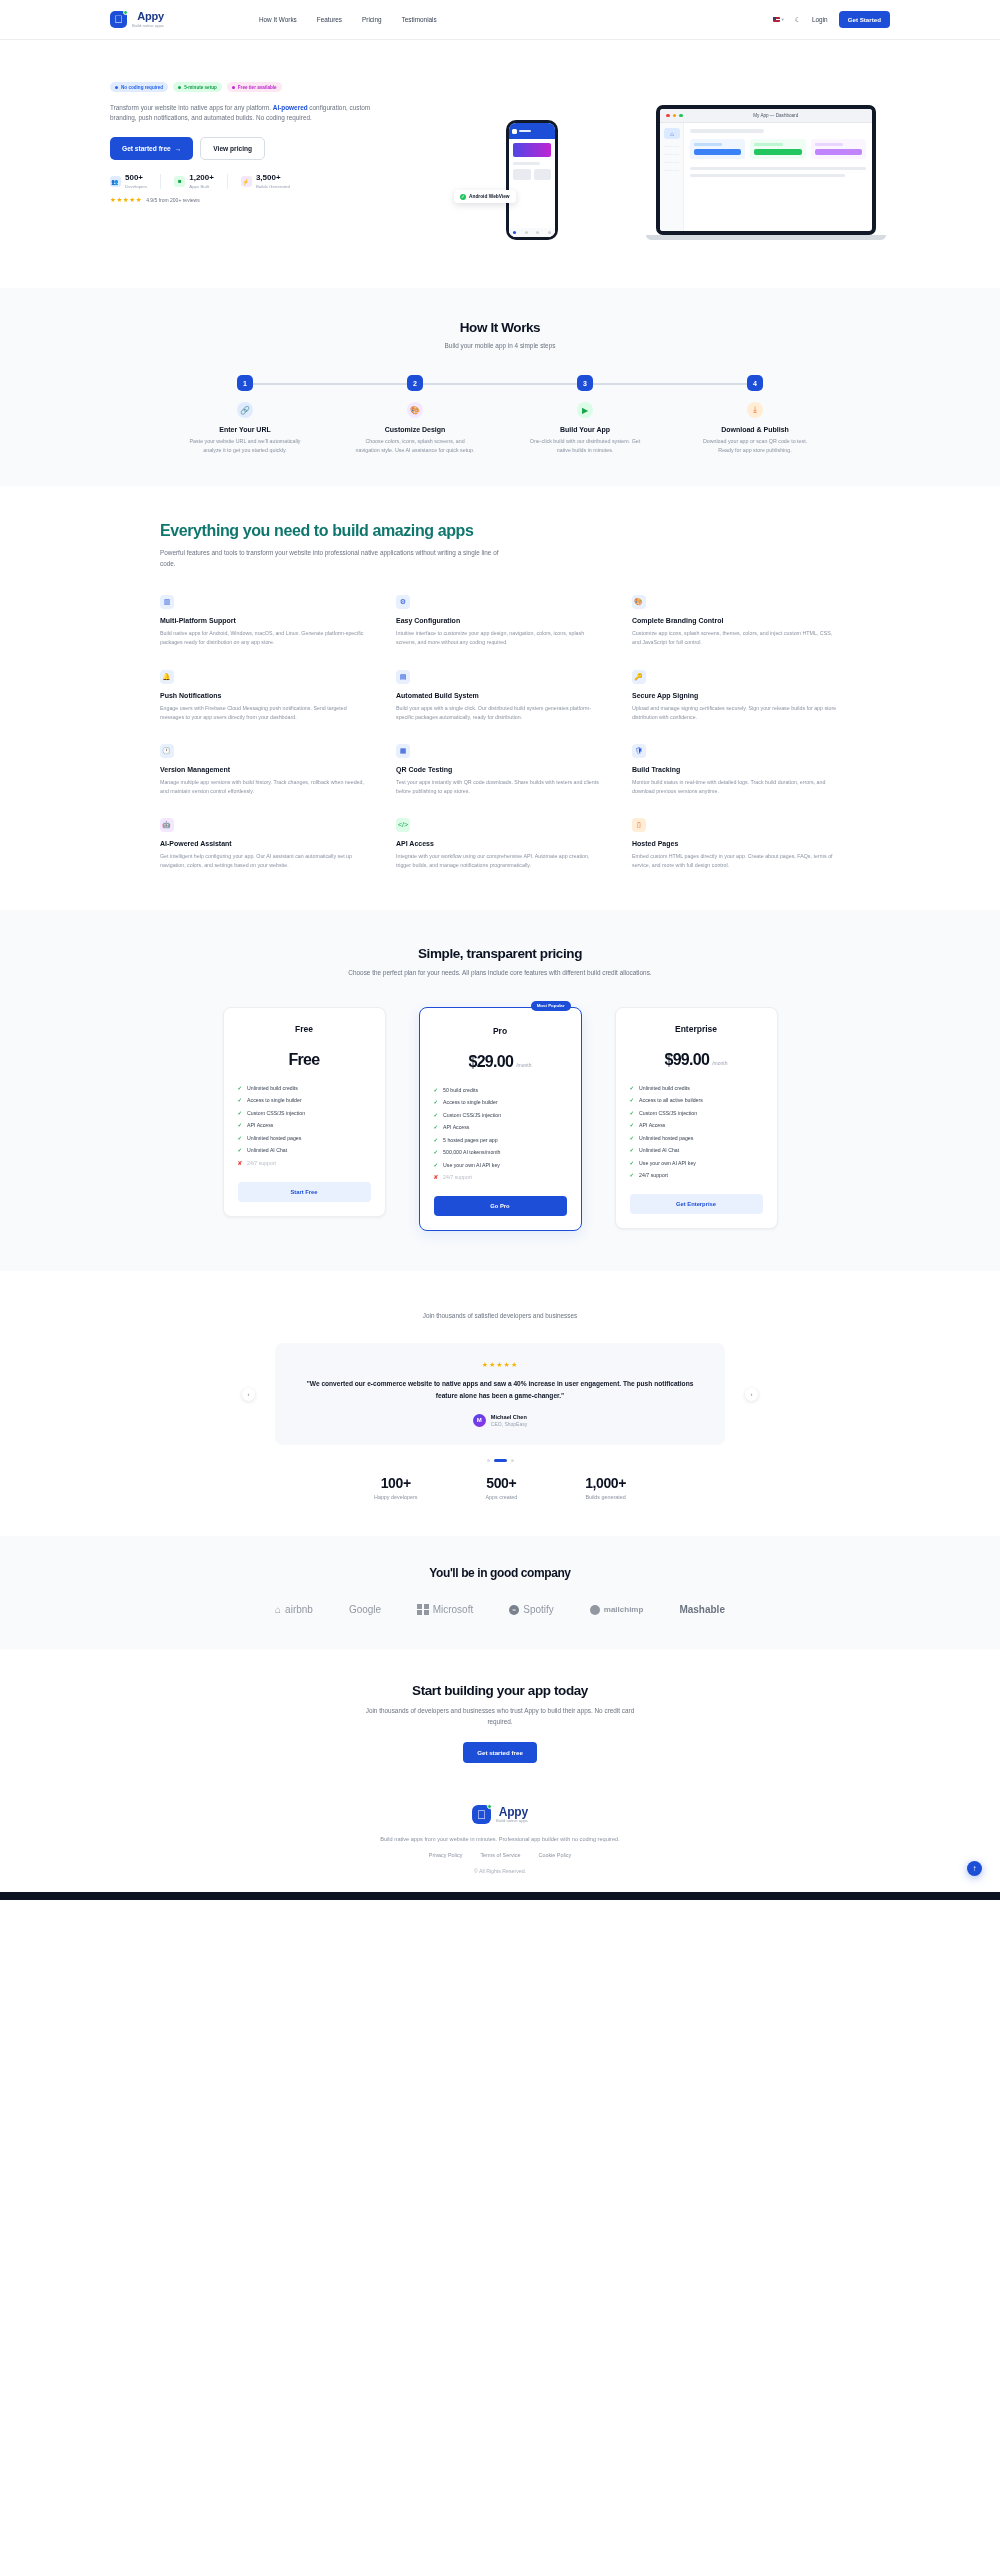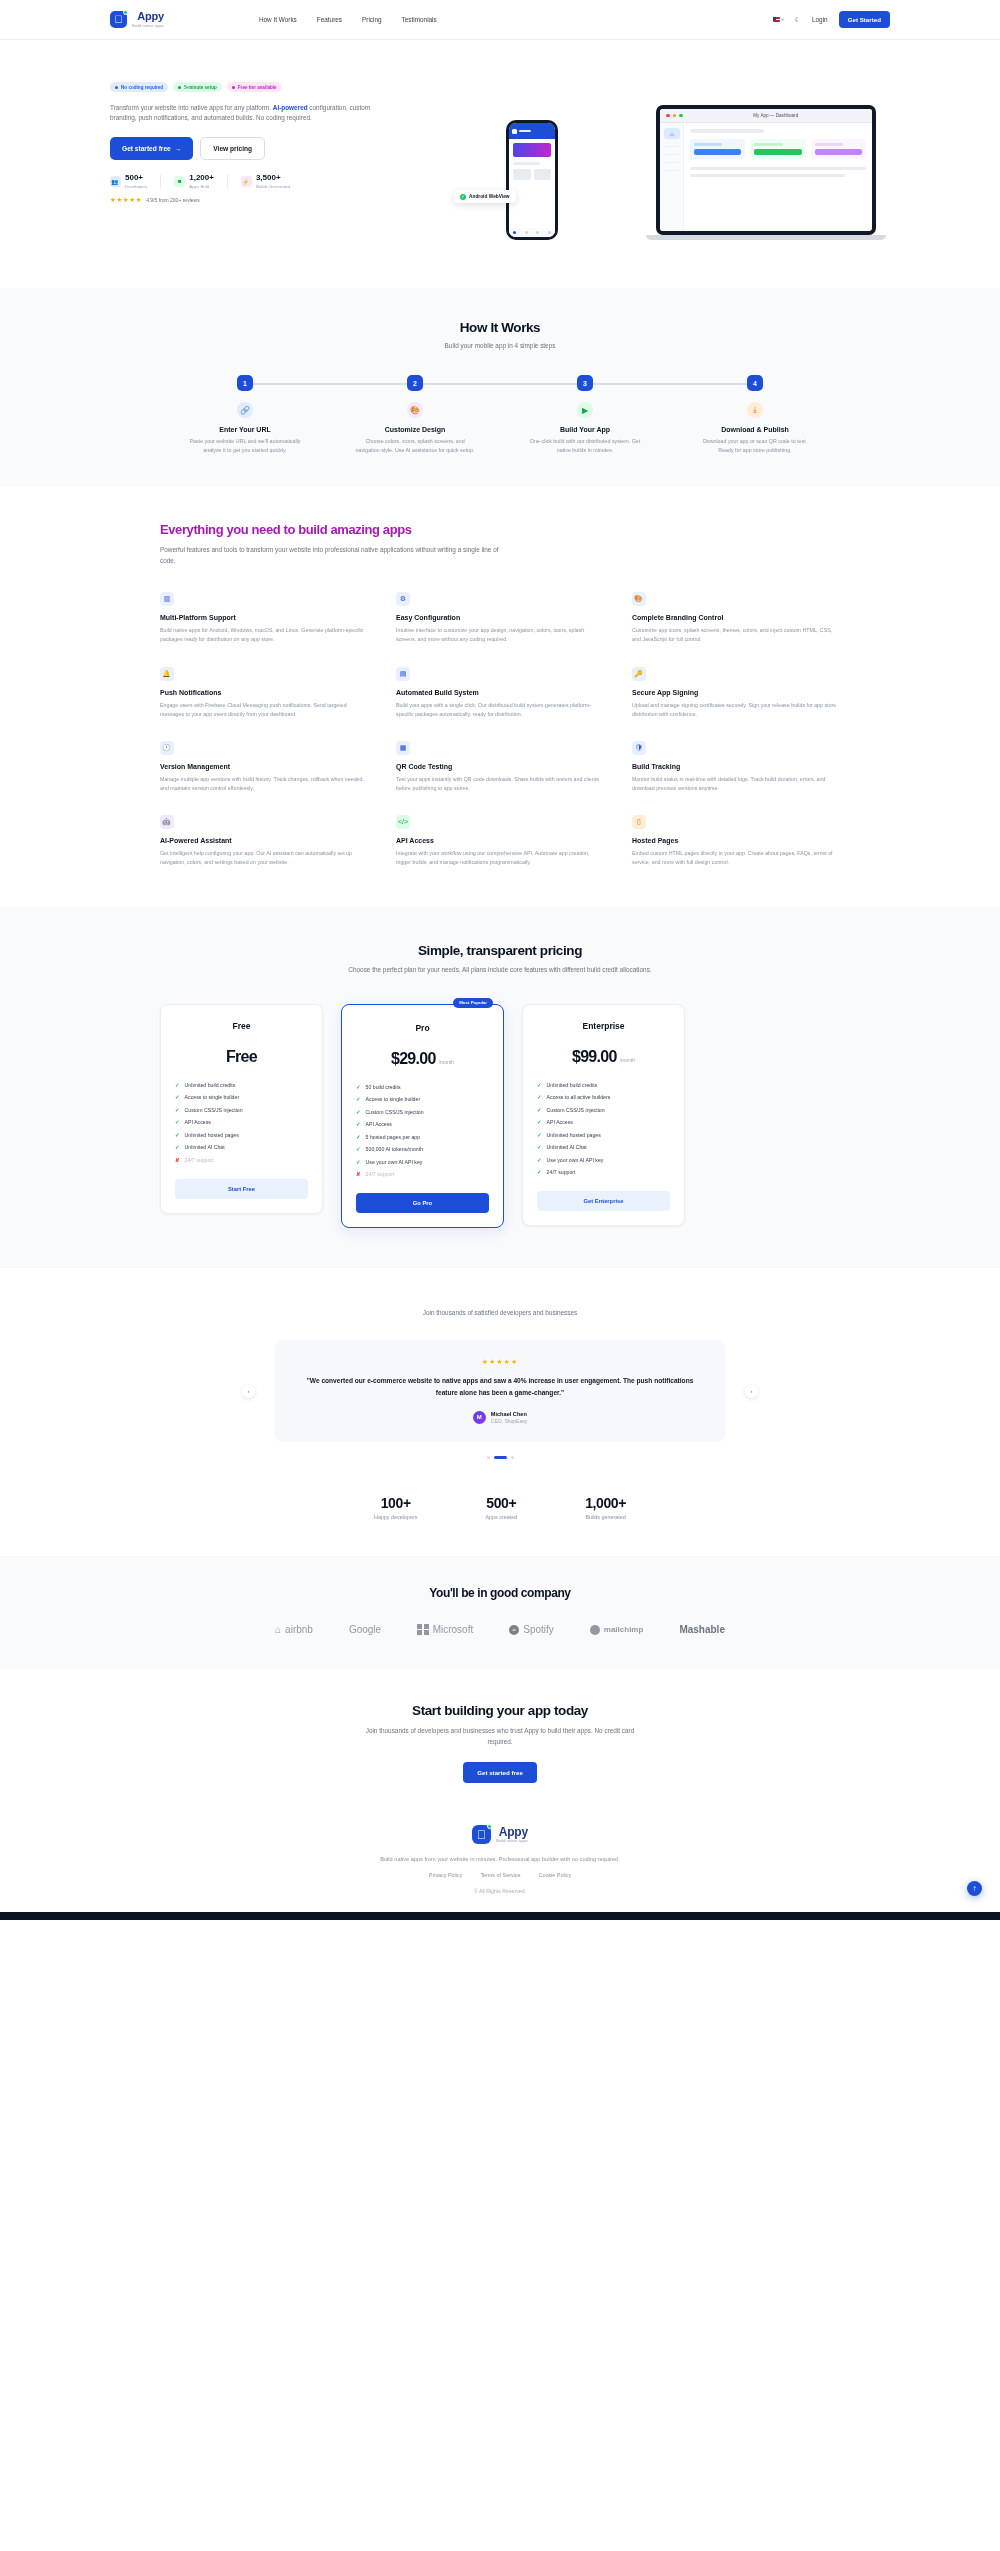--- a/index.html
+++ b/index.html
@@ -111,33 +111,33 @@
   .steps{display:flex;margin-top:26px;}
   .step{flex:1;text-align:center;position:relative;}
   .step-line{position:absolute;top:8px;left:50%;width:100%;height:1.5px;background:#d7dde6;z-index:0;}
   .step:last-child .step-line{display:none;}
   .step-num{width:16px;height:16px;border-radius:5px;background:#1d4ed8;color:#fff;font-size:7px;font-weight:700;display:flex;align-items:center;justify-content:center;margin:0 auto;position:relative;z-index:1;}
   .step-ic{width:16px;height:16px;border-radius:50%;display:flex;align-items:center;justify-content:center;margin:11px auto 0;font-size:8px;}
   .si1{background:#e0ecfe;color:#2563eb;} .si2{background:#f3e8ff;color:#9333ea;}
   .si3{background:#dcfce7;color:#16a34a;} .si4{background:#ffedd5;color:#ea580c;}
   .step-t{font-size:7px;font-weight:700;margin-top:8px;color:#0b1221;}
   .step-d{font-size:5.3px;color:#8b93a1;line-height:1.62;margin:4px auto 0;width:120px;}
-  h2.feat-title{font-size:13px;font-weight:800;letter-spacing:-.4px;color:#a21caf;}
+  h2.feat-title{font-size:16px;font-weight:800;letter-spacing:-.4px;color:#0f766e;}
   .feat-sub{font-size:6.4px;color:#6b7280;line-height:1.65;margin-top:8px;width:350px;}
   .fgrid{display:grid;grid-template-columns:repeat(3,1fr);gap:22px 28px;margin-top:26px;}
   .f-ic{width:14px;height:14px;border-radius:4px;display:flex;align-items:center;justify-content:center;font-size:7px;}
   .fi-blue{background:#e8f0fe;color:#1d4ed8;}
   .fi-purple{background:#f3e8ff;color:#9333ea;}
   .fi-green{background:#dcfce7;color:#16a34a;}
   .fi-orange{background:#ffedd5;color:#ea580c;}
   .f-t{font-size:7px;font-weight:700;margin-top:8px;color:#0b1221;}
   .f-d{font-size:5.3px;color:#8b93a1;line-height:1.72;margin-top:5px;}
 
   
-  .pgrid{display:flex;gap:18px;justify-content:flex-start;margin-top:28px;align-items:flex-start;}
+  .pgrid{display:flex;gap:33px;justify-content:center;margin-top:28px;align-items:flex-start;}
   .pcard{width:163px;background:#fff;border-radius:8px;border:1px solid #eceef2;padding:16px 14px 14px;position:relative;box-shadow:0 1px 3px rgba(15,23,42,.05);}
   .pcard.hi{border:1.5px solid #1d4ed8;box-shadow:0 4px 14px rgba(29,78,216,.1);padding-top:18px;}
   .pop{position:absolute;top:-7px;right:10px;background:#1d4ed8;color:#fff;font-size:4.4px;font-weight:700;padding:2.5px 6px;border-radius:8px;}
   .p-name{font-size:8.5px;font-weight:700;text-align:center;color:#0b1221;}
   .p-price{text-align:center;margin-top:17px;display:flex;align-items:flex-end;justify-content:center;gap:3px;}
   .p-amt{font-size:16px;font-weight:800;letter-spacing:-.7px;color:#0b1221;}
   .p-per{font-size:5px;color:#9aa3b2;margin-bottom:3px;}
   .p-list{margin-top:16px;display:flex;flex-direction:column;gap:6.5px;}
   .p-li{display:flex;align-items:center;gap:5px;font-size:5.2px;color:#374151;}
   .p-li .ck{color:#16a34a;font-size:5.5px;font-weight:700;}
@@ -152,21 +152,21 @@
   .tcard{width:450px;background:#f6f8fb;border-radius:8px;padding:18px 30px;margin:0 20px;text-align:center;}
   .tstars{color:#f5b301;font-size:7px;letter-spacing:1px;}
   .tquote{font-size:6.6px;font-weight:600;color:#111827;line-height:1.72;margin-top:9px;}
   .tauthor{display:flex;align-items:center;justify-content:center;gap:5px;margin-top:13px;}
   .av{width:13px;height:13px;border-radius:50%;background:linear-gradient(135deg,#4f46e5,#9333ea);color:#fff;font-size:6px;font-weight:700;display:flex;align-items:center;justify-content:center;}
   .a-n{font-size:5.6px;font-weight:700;color:#0b1221;text-align:left;}
   .a-r{font-size:5px;color:#9aa3b2;text-align:left;margin-top:1px;}
   .dots{display:flex;gap:4px;justify-content:center;margin-top:14px;}
   .pdot{width:3px;height:3px;border-radius:50%;background:#d7dde6;cursor:pointer;}
   .pdot.on{width:13px;border-radius:2px;background:#1d4ed8;}
-  .bstats{display:flex;justify-content:center;gap:68px;margin-top:36px;text-align:center;}
+  .bstats{display:flex;justify-content:center;gap:68px;margin-top:13px;text-align:center;}
   .bs-n{font-size:14px;font-weight:800;letter-spacing:-.4px;color:#0b1221;}
   .bs-l{font-size:5.4px;color:#8b93a1;margin-top:3px;}
 
   
   .logos{display:flex;justify-content:center;align-items:center;gap:36px;margin-top:24px;color:#6b7280;}
   .lg{display:flex;align-items:center;gap:4px;font-size:10px;opacity:.72;}
   .ms-grid{display:grid;grid-template-columns:repeat(2,5px);grid-template-rows:repeat(2,5px);gap:1.5px;}
   .ms-grid i{background:#6b7280;display:block;}
   .sp-circle{width:10px;height:10px;border-radius:50%;background:#4b5563;color:#fff;font-size:6px;display:flex;align-items:center;justify-content:center;}
   .mc-circle{width:10px;height:10px;border-radius:50%;background:#6b7280;}

